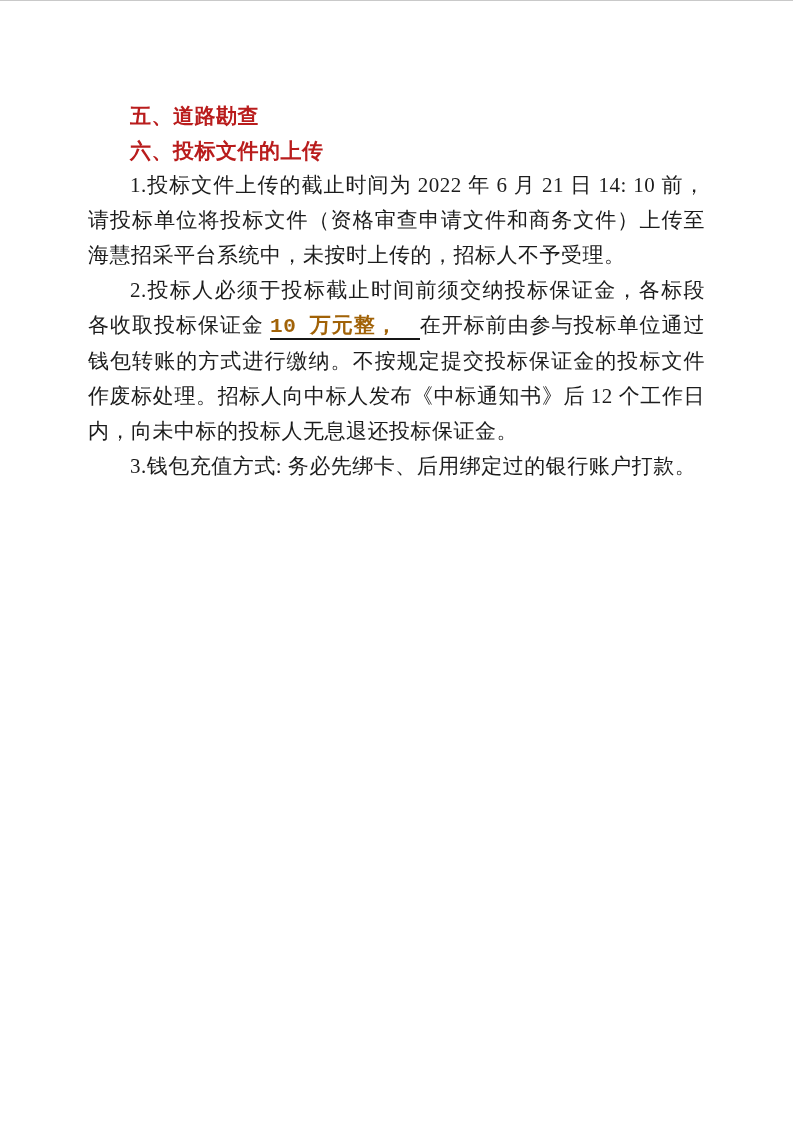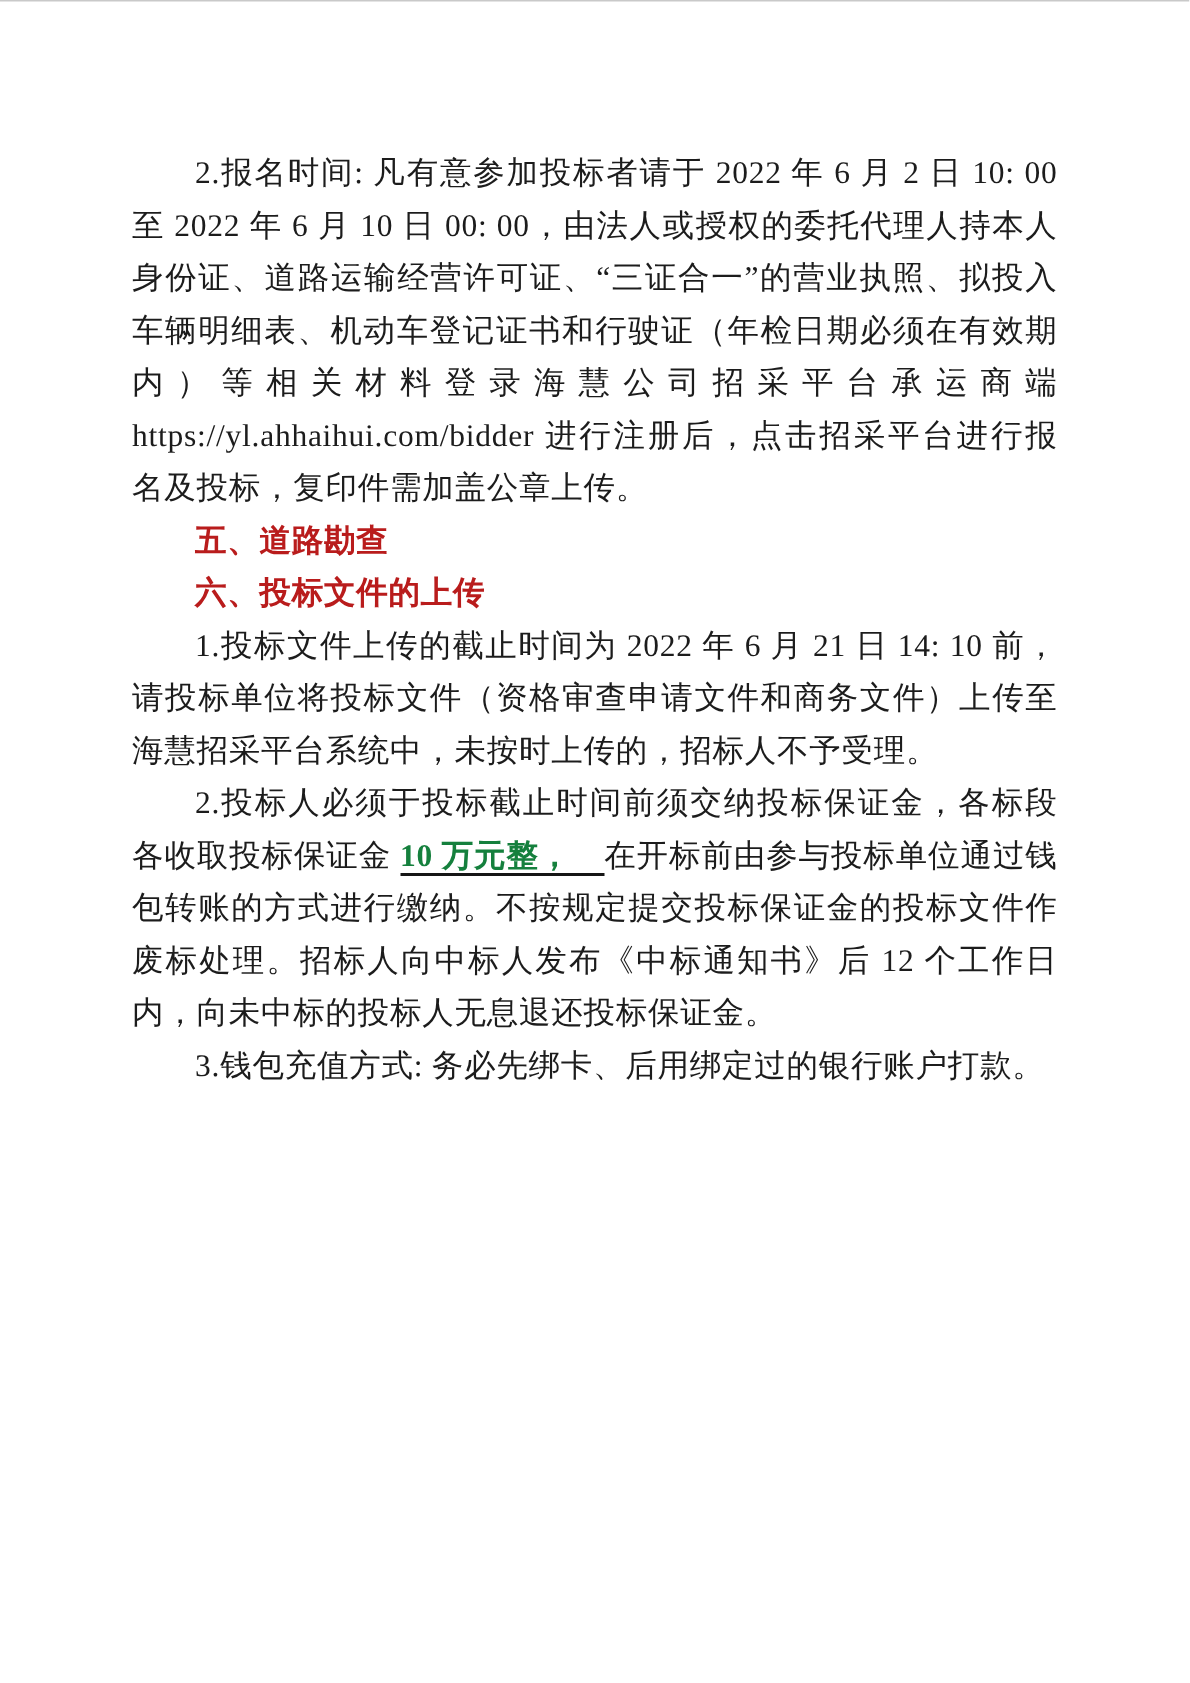--- a/index.html
+++ b/index.html
@@ -29,34 +29,33 @@
     text-justify: inter-ideograph;
     text-indent: 2em;
   }
   .heading {
     font-family: Liberation Sans, sans-serif;
     font-weight: 700;
     color: #b91c1c;
     text-indent: 2em;
   }
   .emph {
-    font-family: Liberation Serif, serif;
+    font-family: Liberation Mono, monospace;
     font-weight: 700;
-    color: #15803d;
+    color: #a16207;
     border-bottom: 2px solid #161616;
     padding-right: 22px;
   }
 </style>
 </head>
 <body>
 
 <div class="page">
   <div class="content">
 
-    <p class="para">2.报名时间: 凡有意参加投标者请于 2022 年 6 月 2 日 10: 00 至 2022 年 6 月 10 日 00: 00，由法人或授权的委托代理人持本人身份证、道路运输经营许可证、“三证合一”的营业执照、拟投入车辆明细表、机动车登记证书和行驶证（年检日期必须在有效期内）等相关材料登录海慧公司招采平台承运商端 https://yl.ahhaihui.com/bidder 进行注册后，点击招采平台进行报名及投标，复印件需加盖公章上传。</p>
 
 
     <p class="heading">五、道路勘查</p>
 
 
     <p class="heading">六、投标文件的上传</p>
 
     <p class="para">1.投标文件上传的截止时间为 2022 年 6 月 21 日 14: 10 前，请投标单位将投标文件（资格审查申请文件和商务文件）上传至海慧招采平台系统中，未按时上传的，招标人不予受理。</p>
 
     <p class="para"><span>2.投标人必须于投标截止时间前须交纳投标保证金，各标段各收取投标保证金 </span><span class="emph">10 万元整，</span><span>在开标前由参与投标单位通过钱包转账的方式进行缴纳。不按规定提交投标保证金的投标文件作废标处理。招标人向中标人发布《中标通知书》后 12 个工作日内，向未中标的投标人无息退还投标保证金。</span></p>

